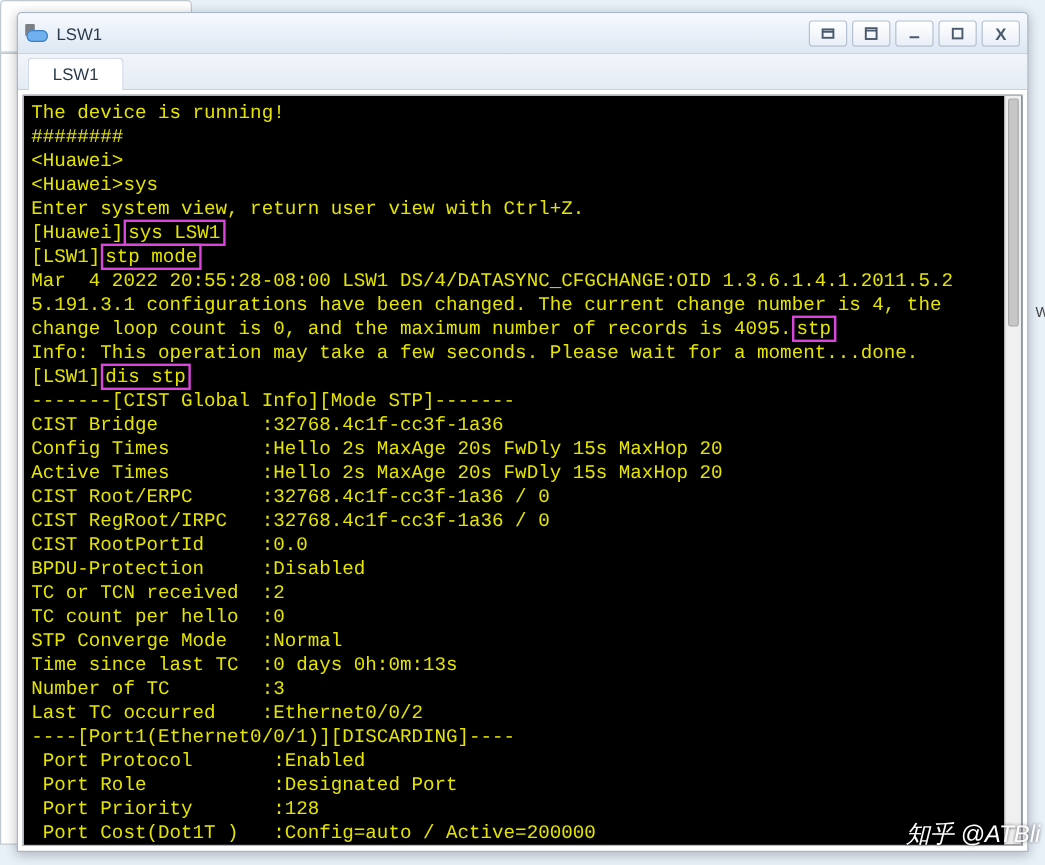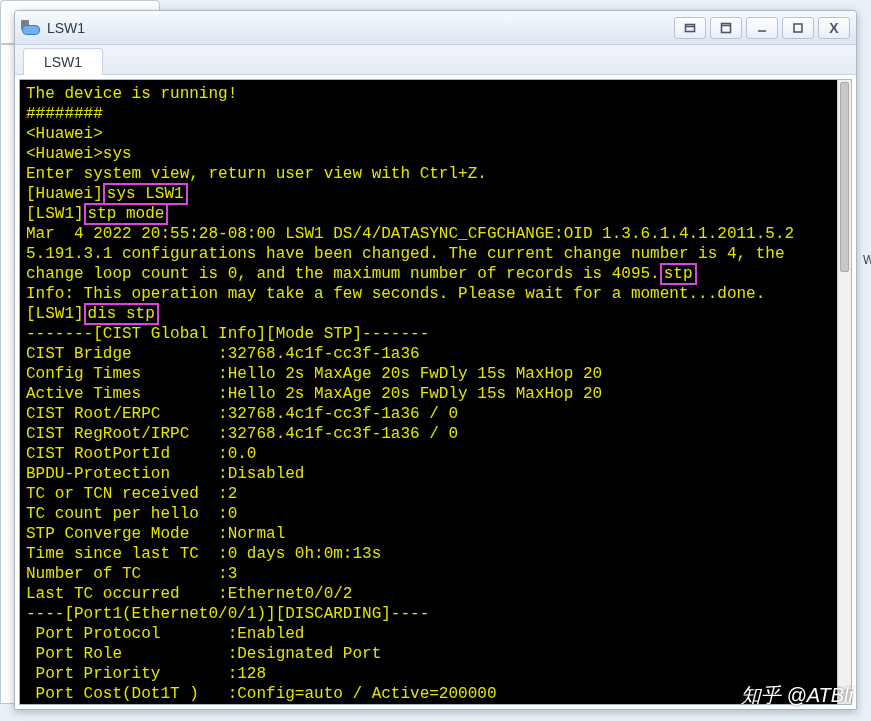--- a/index.html
+++ b/index.html
@@ -71,21 +71,21 @@
   }
   .scrollbar .thumb {
     position: absolute; left: 2px; right: 2px; top: 2px; height: 190px;
     background: #c7c7c7; border: 1px solid #a9a9a9; border-radius: 2px;
   }
   .sb-corner {
     position: absolute; right: 0; bottom: 0; width: 14px; height: 14px;
     background: #f0f0f0; border-left: 1px solid #d0d0d0; border-top: 1px solid #d0d0d0;
   }
   .watermark {
-    position: absolute; right: 18px; bottom: 12px; color: #fff;
+    position: absolute; right: 4px; bottom: 12px; color: #fff;
     font-size: 20px; font-style: italic; pointer-events: none;
     text-shadow: 0 0 3px rgba(0,0,0,.6); font-family: "Segoe UI", sans-serif;
   }
 </style>
 </head>
 <body>
 
 <div class="background-apps">
   <div class="bg-fragment" style="left:0; top:0; width:160px; height:44px; border-radius:4px 4px 0 0;"></div>
   <div class="bg-fragment" style="left:0; top:44px; width:14px; height:660px;"></div>

